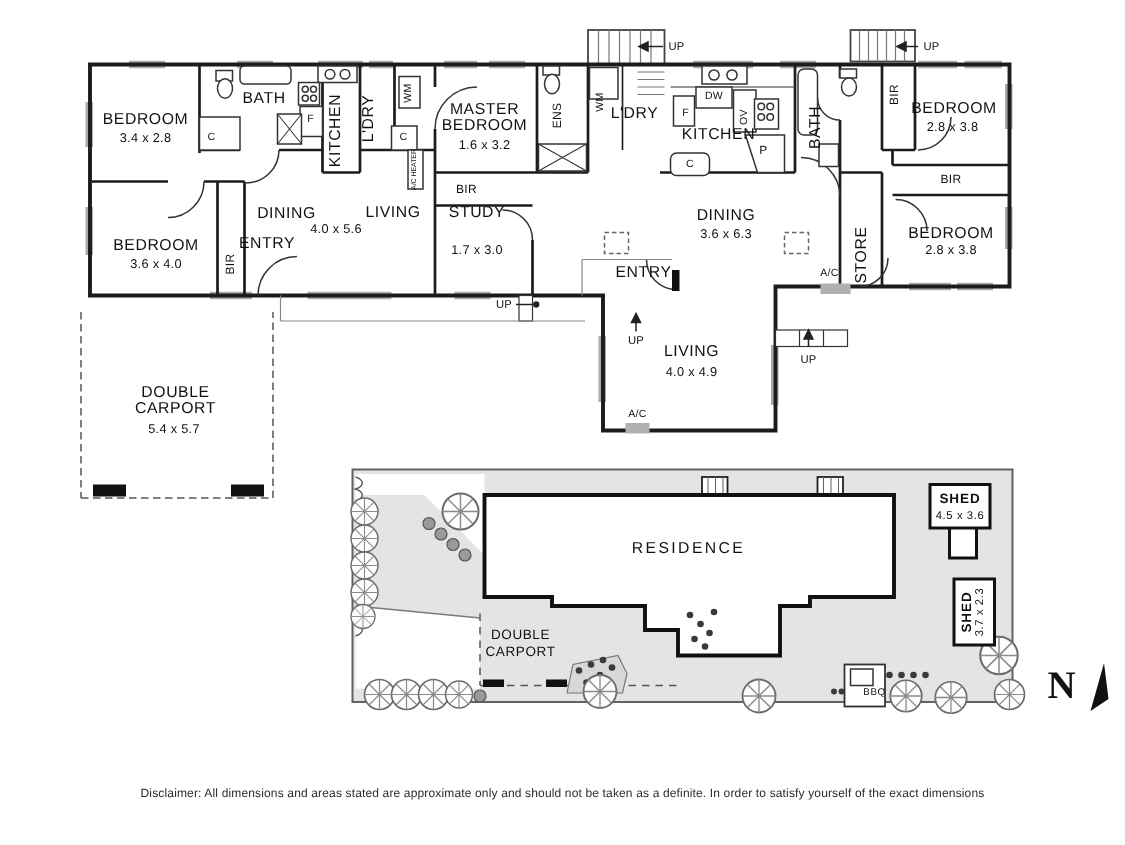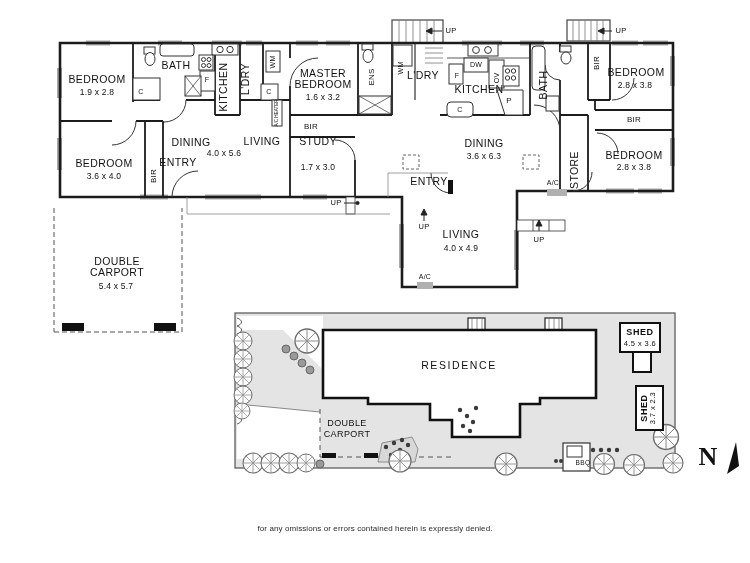--- a/index.html
+++ b/index.html
@@ -258,21 +258,21 @@
 
     <g>
       <path d="M54,208 V332 M54,332 H182 M182,332 V208" fill="none" stroke="#555" stroke-width="1" stroke-dasharray="5,3"></path>
       <rect x="62" y="323" width="22" height="8" fill="#111"></rect>
       <rect x="154" y="323" width="22" height="8" fill="#111"></rect>
     </g>
   </g>
 </svg>
 
 <div class="lbl" style="left:97px;top:80px">BEDROOM</div>
-<div class="lbl dim" style="left:97px;top:92px">1.9 x 2.8</div>
+<div class="lbl dim" style="left:97px;top:92px">3.4 x 2.8</div>
 <div class="lbl" style="left:176px;top:66px">BATH</div>
 <div class="lbl sm" style="left:141px;top:92px">C</div>
 <div class="lbl sm" style="left:207px;top:80px">F</div>
 <div class="lbl v" style="left:224px;top:87px">KITCHEN</div>
 <div class="lbl v" style="left:246px;top:79px">L'DRY</div>
 <div class="lbl sm v" style="left:273px;top:62px">WM</div>
 <div class="lbl sm" style="left:269px;top:92px">C</div>
 <div class="lbl" style="left:104px;top:164px">BEDROOM</div>
 <div class="lbl dim" style="left:104px;top:176px">3.6 x 4.0</div>
 <div class="lbl sm2 v" style="left:154px;top:176px">BIR</div>
@@ -325,16 +325,16 @@
 <div class="lbl shed-name" style="left:640px;top:333px">SHED</div>
 <div class="lbl shed-dim" style="left:640px;top:344px">4.5 x 3.6</div>
 <div class="lbl v vblock" style="left:649px;top:408px">
   <div class="shed-name">SHED</div>
   <div class="shed-dim">3.7 x 2.3</div>
 </div>
 <div class="lbl" style="left:583px;top:463px;font-size:6.5px">BBQ</div>
 <div class="lbl compass-n" style="left:708px;top:457px">N</div>
 
 <div id="disclaimer">
-  <div>for any omissions or errors contained herein is expressly denied.</div>
+  <div>Disclaimer: All dimensions and areas stated are approximate only and should not be taken as a definite. In order to satisfy yourself of the exact dimensions</div>
 </div>
 
 </div>
 
 </body></html>

